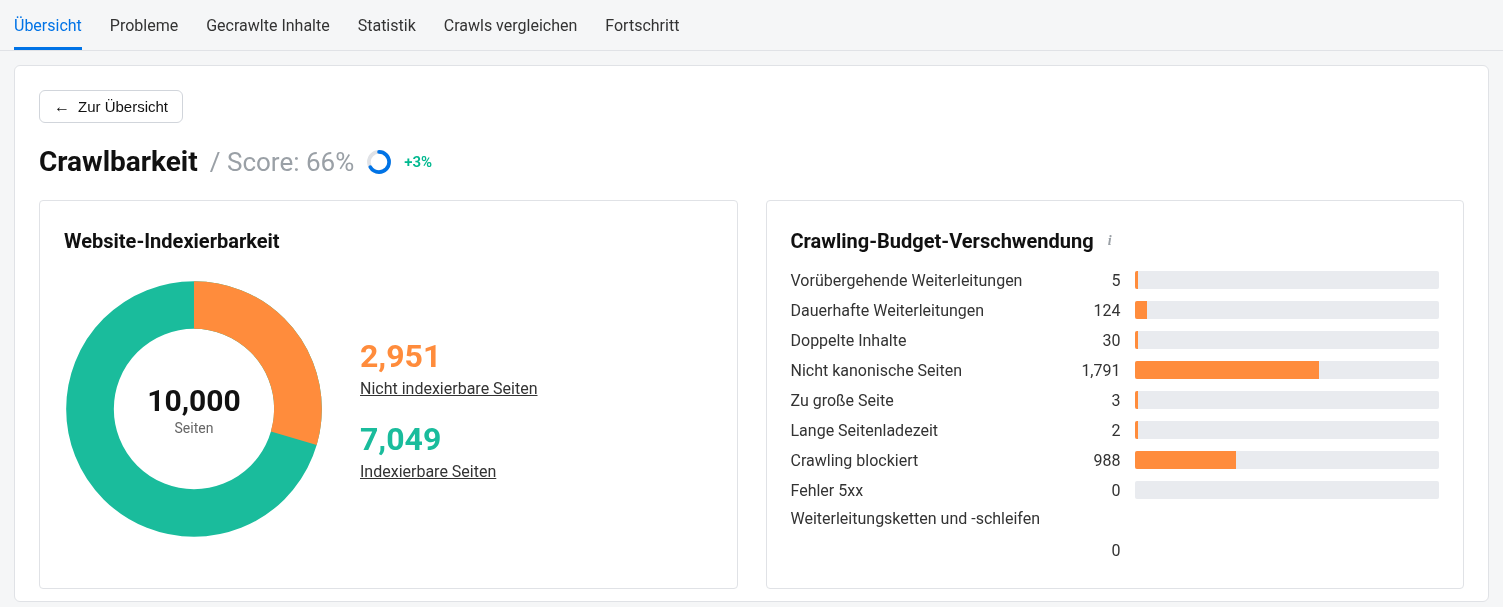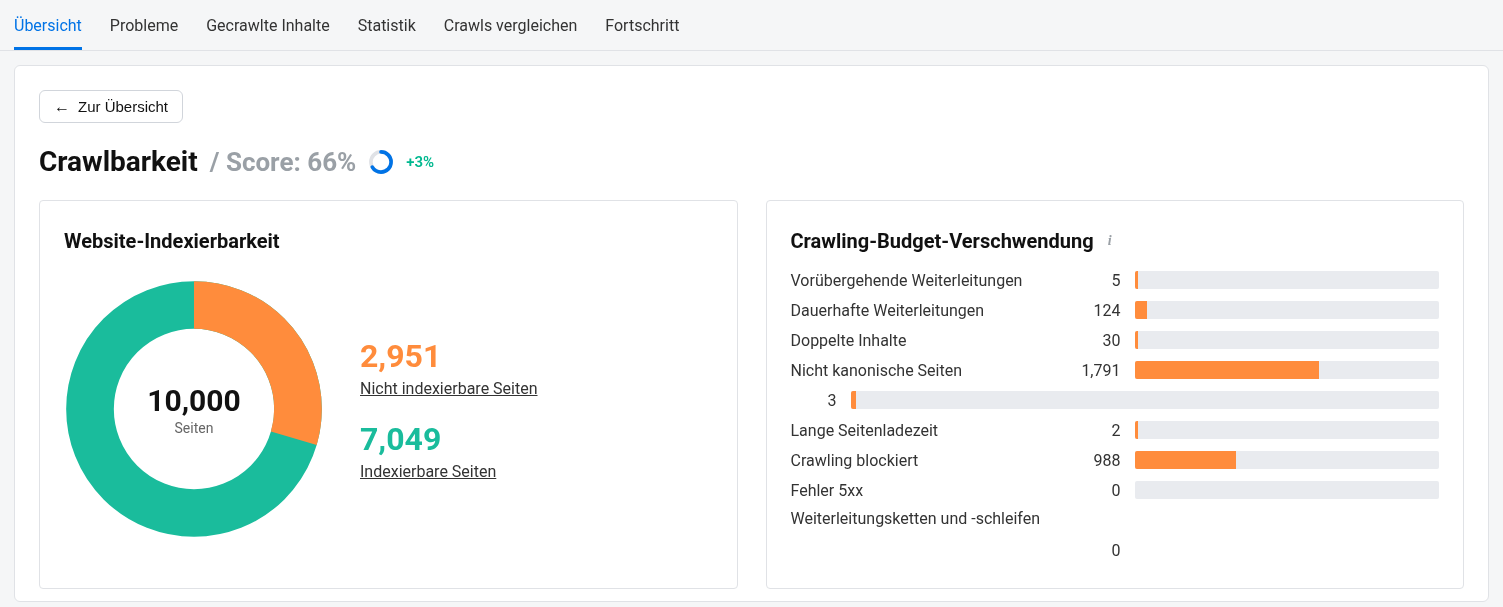--- a/index.html
+++ b/index.html
@@ -48,21 +48,21 @@
     cursor: pointer;
   }
   .back-btn .arrow { font-size: 16px; line-height: 1; }
   .title-row {
     display: flex;
     align-items: center;
     gap: 12px;
     margin-top: 22px;
   }
   .title-row h1 { font-size: 28px; font-weight: 700; }
-  .score-label { font-size: 26px; color: #9aa0a6; font-weight: 700; }
+  .score-label { font-size: 26px; color: #9aa0a6; font-weight: 400; }
   .score-ring {
     width: 26px; height: 26px;
   }
   .score-delta { color: #00b88f; font-size: 15px; font-weight: 600; }
   .cards {
     display: flex;
     gap: 28px;
     margin-top: 22px;
   }
   .card {
@@ -182,20 +182,21 @@
             </div>
           </div>
           <div class="budget-row">
             <div class="name">Nicht kanonische Seiten</div>
             <div class="val">1,791</div>
             <div class="bar">
               <div class="fill" style="width: 60.6913%;"></div>
             </div>
           </div>
           <div class="budget-row">
+            <div class="name">Zu große Seite</div>
             <div class="val">3</div>
             <div class="bar">
               <div class="fill" style="width: 1%;"></div>
             </div>
           </div>
           <div class="budget-row">
             <div class="name">Lange Seitenladezeit</div>
             <div class="val">2</div>
             <div class="bar">
               <div class="fill" style="width: 1%;"></div>

